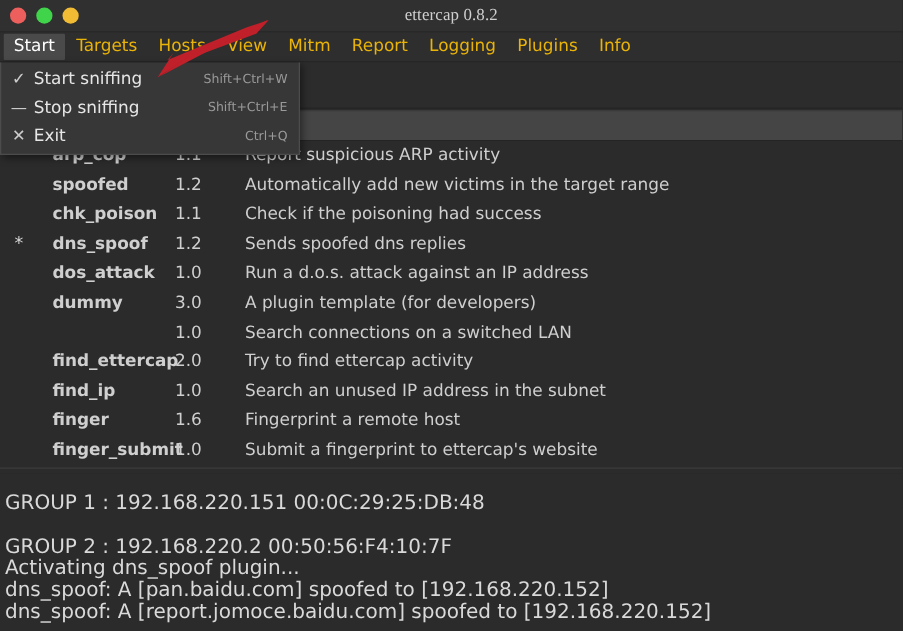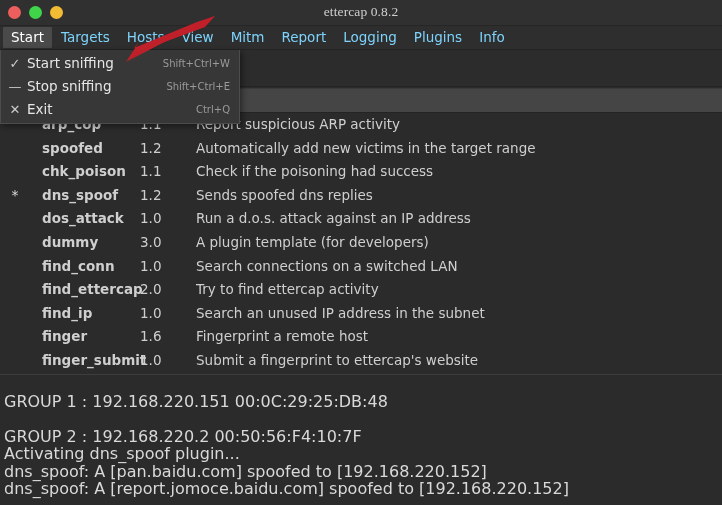--- a/index.html
+++ b/index.html
@@ -62,21 +62,21 @@
     width: 722px; height: 24px;
     background: #2e2e2e;
     border-bottom: 1px solid #242424;
     box-sizing: border-box;
     display: flex;
     align-items: center;
     padding-left: 3px;
   }
   .menu-item {
     font-size: 13.5px;
-    color: #7dd3fc;
+    color: #eab308;
     padding: 2px 8px 3px 8px;
     margin-right: 1px;
     white-space: nowrap;
     line-height: 16px;
     border-radius: 1px;
     cursor: default;
   }
   .menu-item.active {
     background: #4a4a4a;
     color: #ffffff;
@@ -279,21 +279,20 @@
         <span class="pdesc">Run a d.o.s. attack against an IP address</span>
       </div>
       <div class="prow">
         <span class="star"></span>
         <span class="pname">dummy</span>
         <span class="pver">3.0</span>
         <span class="pdesc">A plugin template (for developers)</span>
       </div>
       <div class="prow">
         <span class="star"></span>
-        <span class="pname">find_conn</span>
         <span class="pver">1.0</span>
         <span class="pdesc">Search connections on a switched LAN</span>
       </div>
       <div class="prow">
         <span class="star"></span>
         <span class="pname">find_ettercap</span>
         <span class="pver">2.0</span>
         <span class="pdesc">Try to find ettercap activity</span>
       </div>
       <div class="prow">

